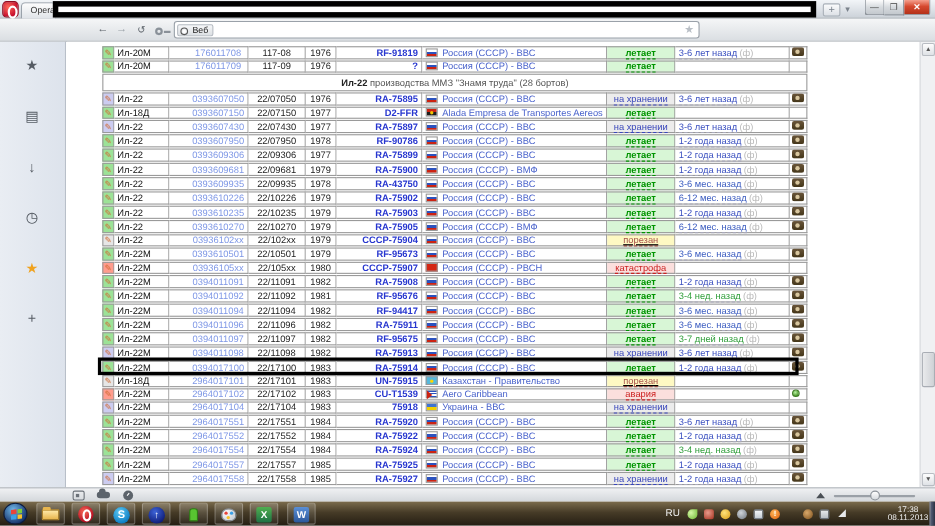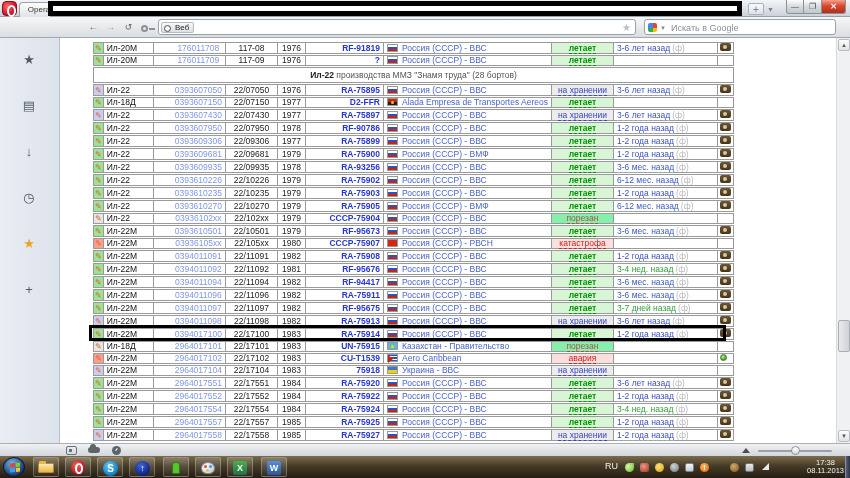--- a/index.html
+++ b/index.html
@@ -104,21 +104,21 @@
   .flag-ao { background:linear-gradient(#cc2212 50%, #1d1d1d 50%); position:relative; }
   .flag-ao:after { content:""; position:absolute; left:3px; top:2px; width:3px; height:3px; background:#f2c400; border-radius:50%; }
   .flag-kz { background:#55b8dd; position:relative; }
   .flag-kz:after { content:""; position:absolute; left:3px; top:2px; width:3px; height:3px; background:#ffd700; border-radius:50%; }
   .flag-cu { background:linear-gradient(#2b52be 20%, #fff 20%, #fff 40%, #2b52be 40%, #2b52be 60%, #fff 60%, #fff 80%, #2b52be 80%); position:relative; }
   .flag-cu:after { content:""; position:absolute; left:0; top:0; border-left:5px solid #cc2212; border-top:4px solid transparent; border-bottom:4px solid transparent; }
   .flag-ua { background:linear-gradient(#3f74d2 50%, #f2cf00 50%); }
   .st { border-bottom:1px dashed; font-weight:bold; }
   .st-fly { color:#009400; } td.bg-fly { background:#d8f6d6; }
   .st-stor { color:#3a47bb; font-weight:normal; } td.bg-stor { background:#ececec; }
-  .st-scrap { color:#a8524a; font-weight:normal; } td.bg-scrap { background:#86efac; }
+  .st-scrap { color:#a8524a; font-weight:normal; } td.bg-scrap { background:#fef9c3;text-decoration:underline; }
   .st-crash { color:#cc2222; font-weight:normal; } td.bg-crash { background:#fbdfdd; }
   .ago { border-bottom:1px dashed #aab; text-decoration:none; }
   .ago-new { color:#2f9e3a; } .ago-mid { color:#3b5cc0; } .ago-old { color:#3b50c0; }
   .ago-suffix { color:#b9b9b9; margin-left:2px; }
   .camera { display:inline-block; width:11px; height:8px; border-radius:2px;
     background:linear-gradient(#77604282,#443619); background-color:#5d4c33; position:relative; }
   .camera:after { content:""; position:absolute; left:3.5px; top:2px; width:4px; height:4px;
     border-radius:50%; background:#d8c69e; }
   .green-dot { display:inline-block; width:7px; height:7px; border-radius:50%;
     background:radial-gradient(circle at 40% 35%, #b6f2a0, #4f9a2f 70%); border:1px solid #3c7b22; }
@@ -210,30 +210,20 @@
 
   <div class="toolbar">
     <div class="navbtn back">←</div>
     <div class="navbtn fwd">→</div>
     <div class="navbtn reload">↺</div>
     <div class="key-icon"></div>
     <div class="addressbar">
       <div class="web-badge"><span class="globe"></span><span>Веб</span></div>
       <div class="addr-star">★</div>
     </div>
-    <div class="searchbar">
-      <div class="gicon">
-          <i></i>
-          <i></i>
-          <i></i>
-          <i></i>
-        </div>
-      <div class="search-caret">▼</div>
-      <div class="search-text">Искать в Google</div>
-    </div>
   </div>
 
   <div class="bodyarea">
     <div class="sidepanel" id="sidepanel">
         <div class="side-icon" style="top: 12px;">★</div>
         <div class="side-icon" style="top: 58px;">▤</div>
         <div class="side-icon" style="top: 104px;">↓</div>
         <div class="side-icon" style="top: 150px;">◷</div>
         <div class="side-icon gold" style="top: 196px;">★</div>
         <div class="side-icon" style="top: 242px;">+</div>
@@ -339,21 +329,21 @@
               <td class="c-status bg-fly"><span class="st st-fly">летает</span></td>
               <td class="c-ago"><span class="ago ago-old">1-2 года назад</span><span class="ago-suffix">(ф)</span></td>
               <td class="c-cam"><span class="camera"></span></td>
             </tr>
             <tr>
               <td class="marker m-green"><span class="pencil">✎</span></td>
               <td class="c-type">Ил-22</td>
               <td class="c-serial"><a class="serial">0393609935</a></td>
               <td class="c-line">22/09935</td>
               <td class="c-year">1978</td>
-              <td class="c-reg"><a class="reg-link">RA-93256</a></td>
+              <td class="c-reg"><a class="reg-link">RA-43750</a></td>
               <td class="c-op"><span class="flag flag-ru"></span><a class="op-link">Россия (СССР) - ВВС</a></td>
               <td class="c-status bg-fly"><span class="st st-fly">летает</span></td>
               <td class="c-ago"><span class="ago ago-mid">3-6 мес. назад</span><span class="ago-suffix">(ф)</span></td>
               <td class="c-cam"><span class="camera"></span></td>
             </tr>
             <tr>
               <td class="marker m-green"><span class="pencil">✎</span></td>
               <td class="c-type">Ил-22</td>
               <td class="c-serial"><a class="serial">0393610226</a></td>
               <td class="c-line">22/10226</td>

